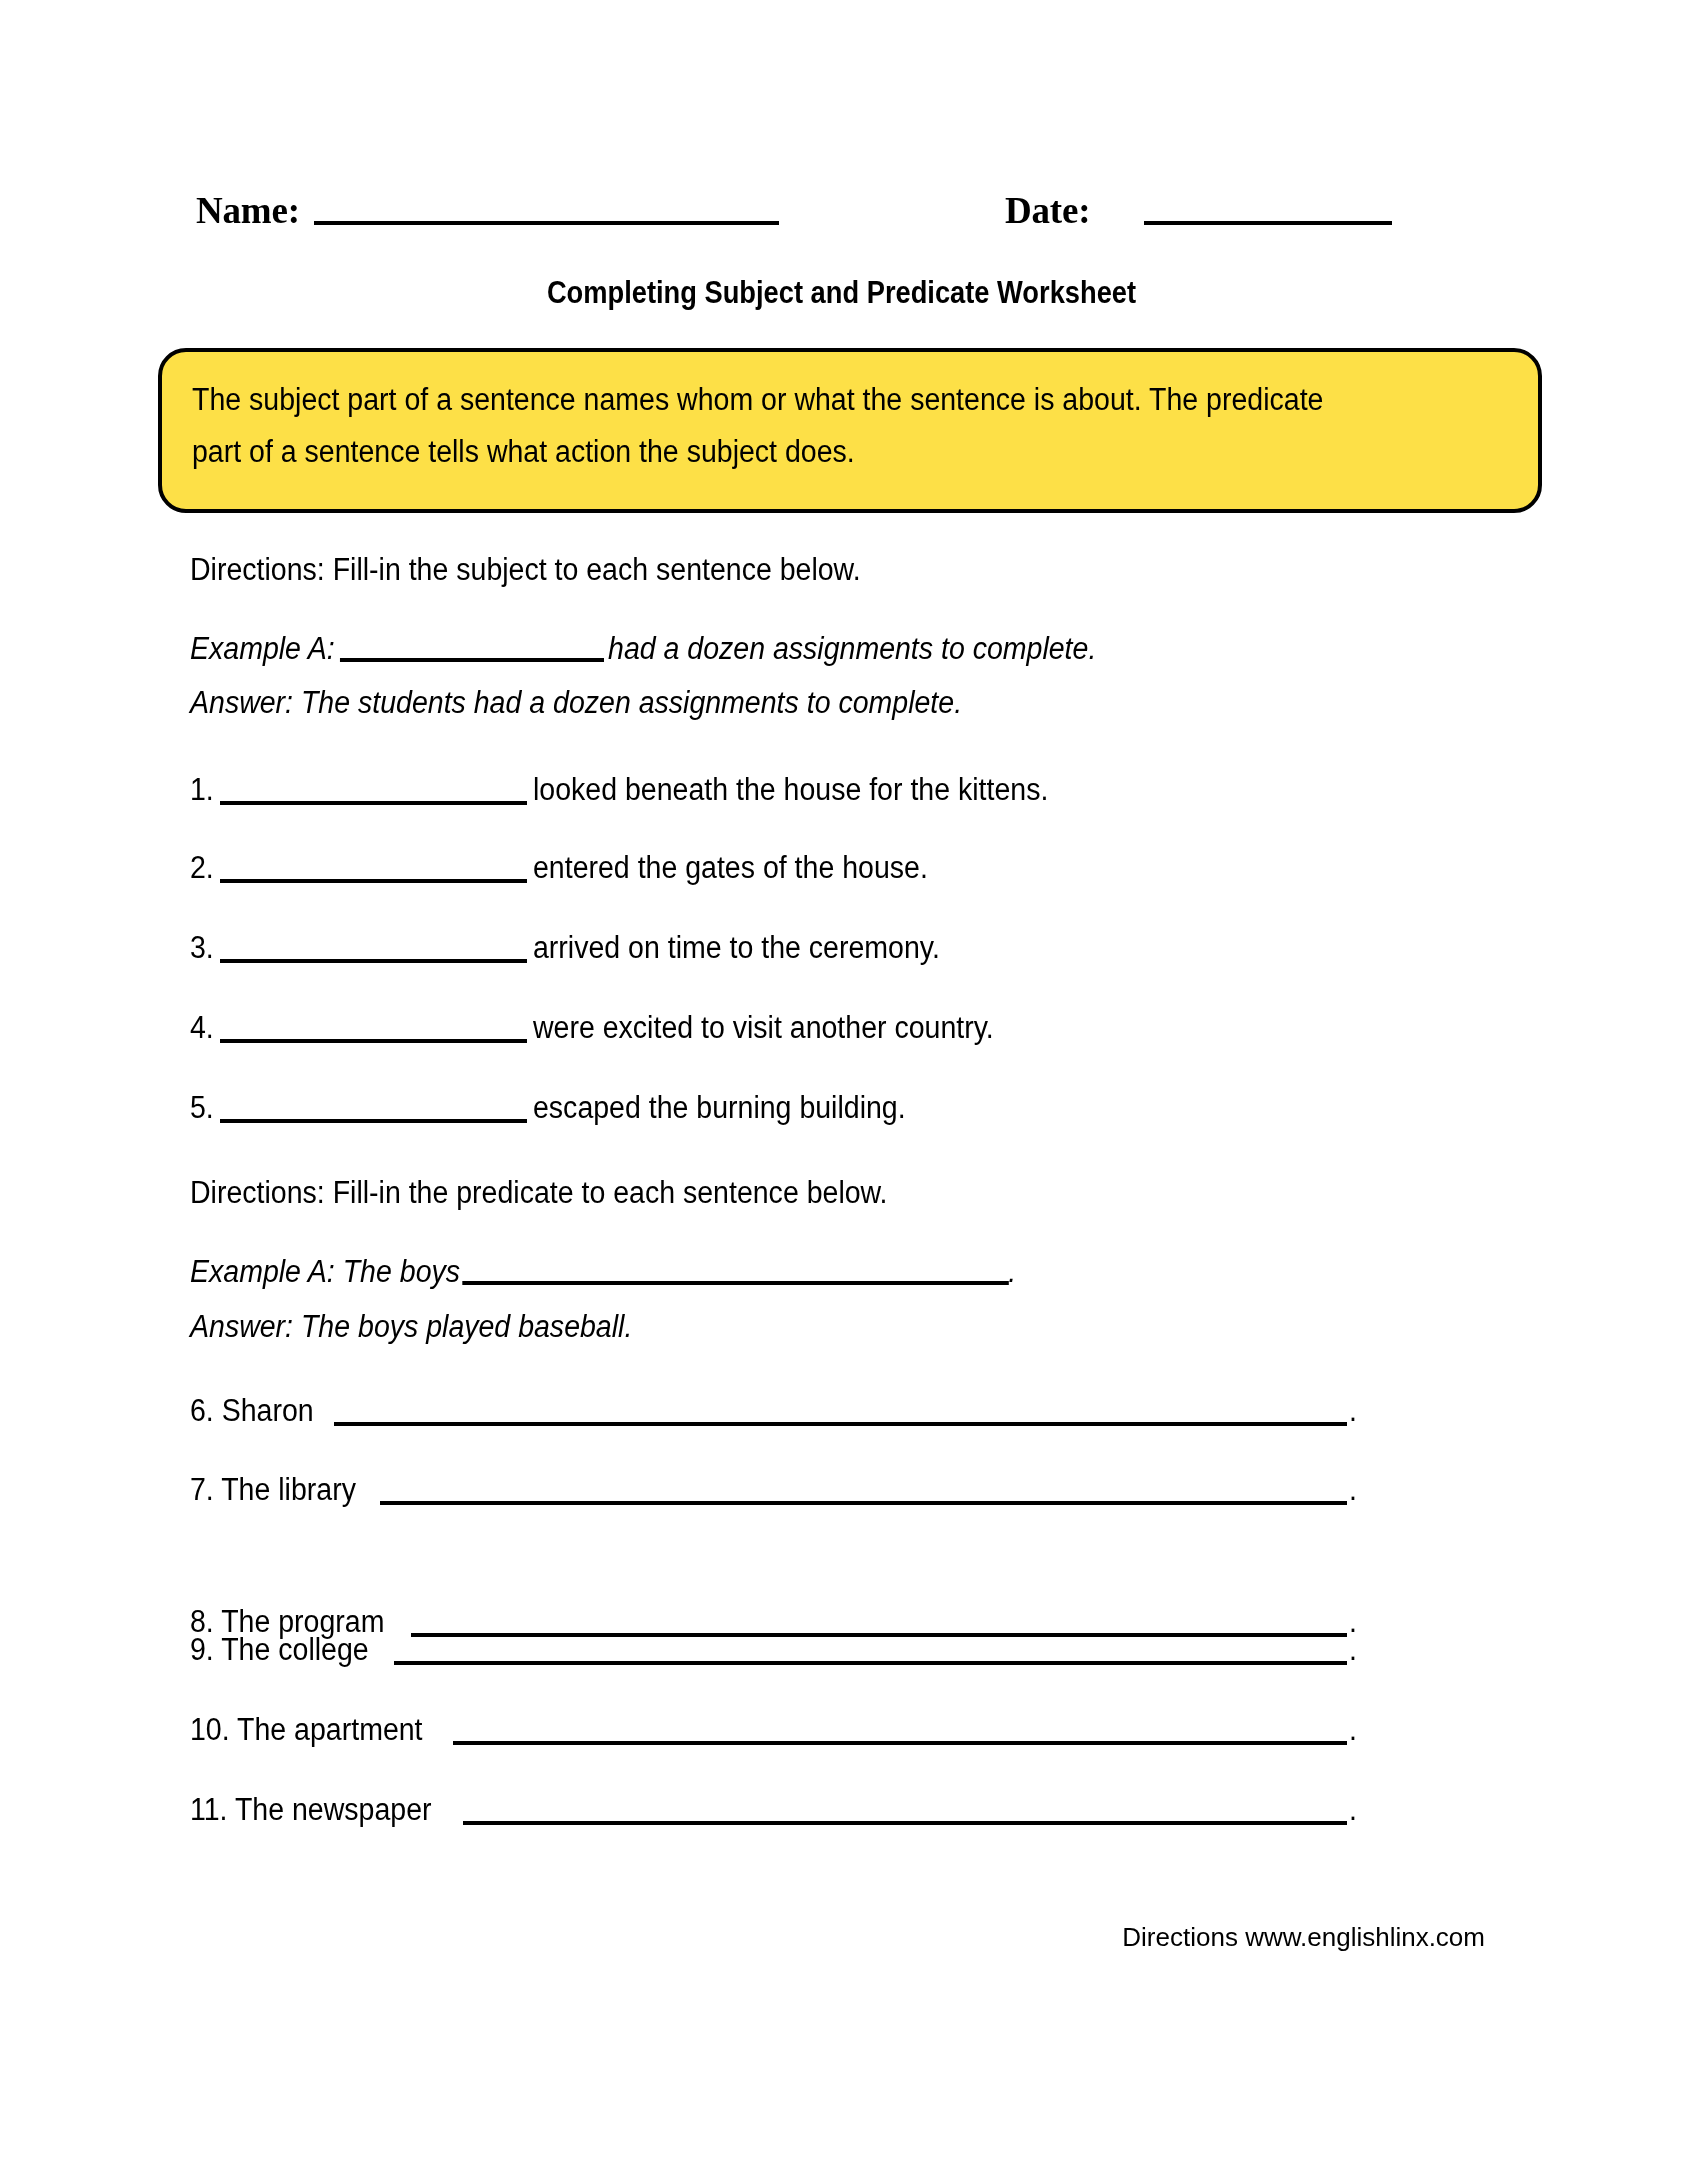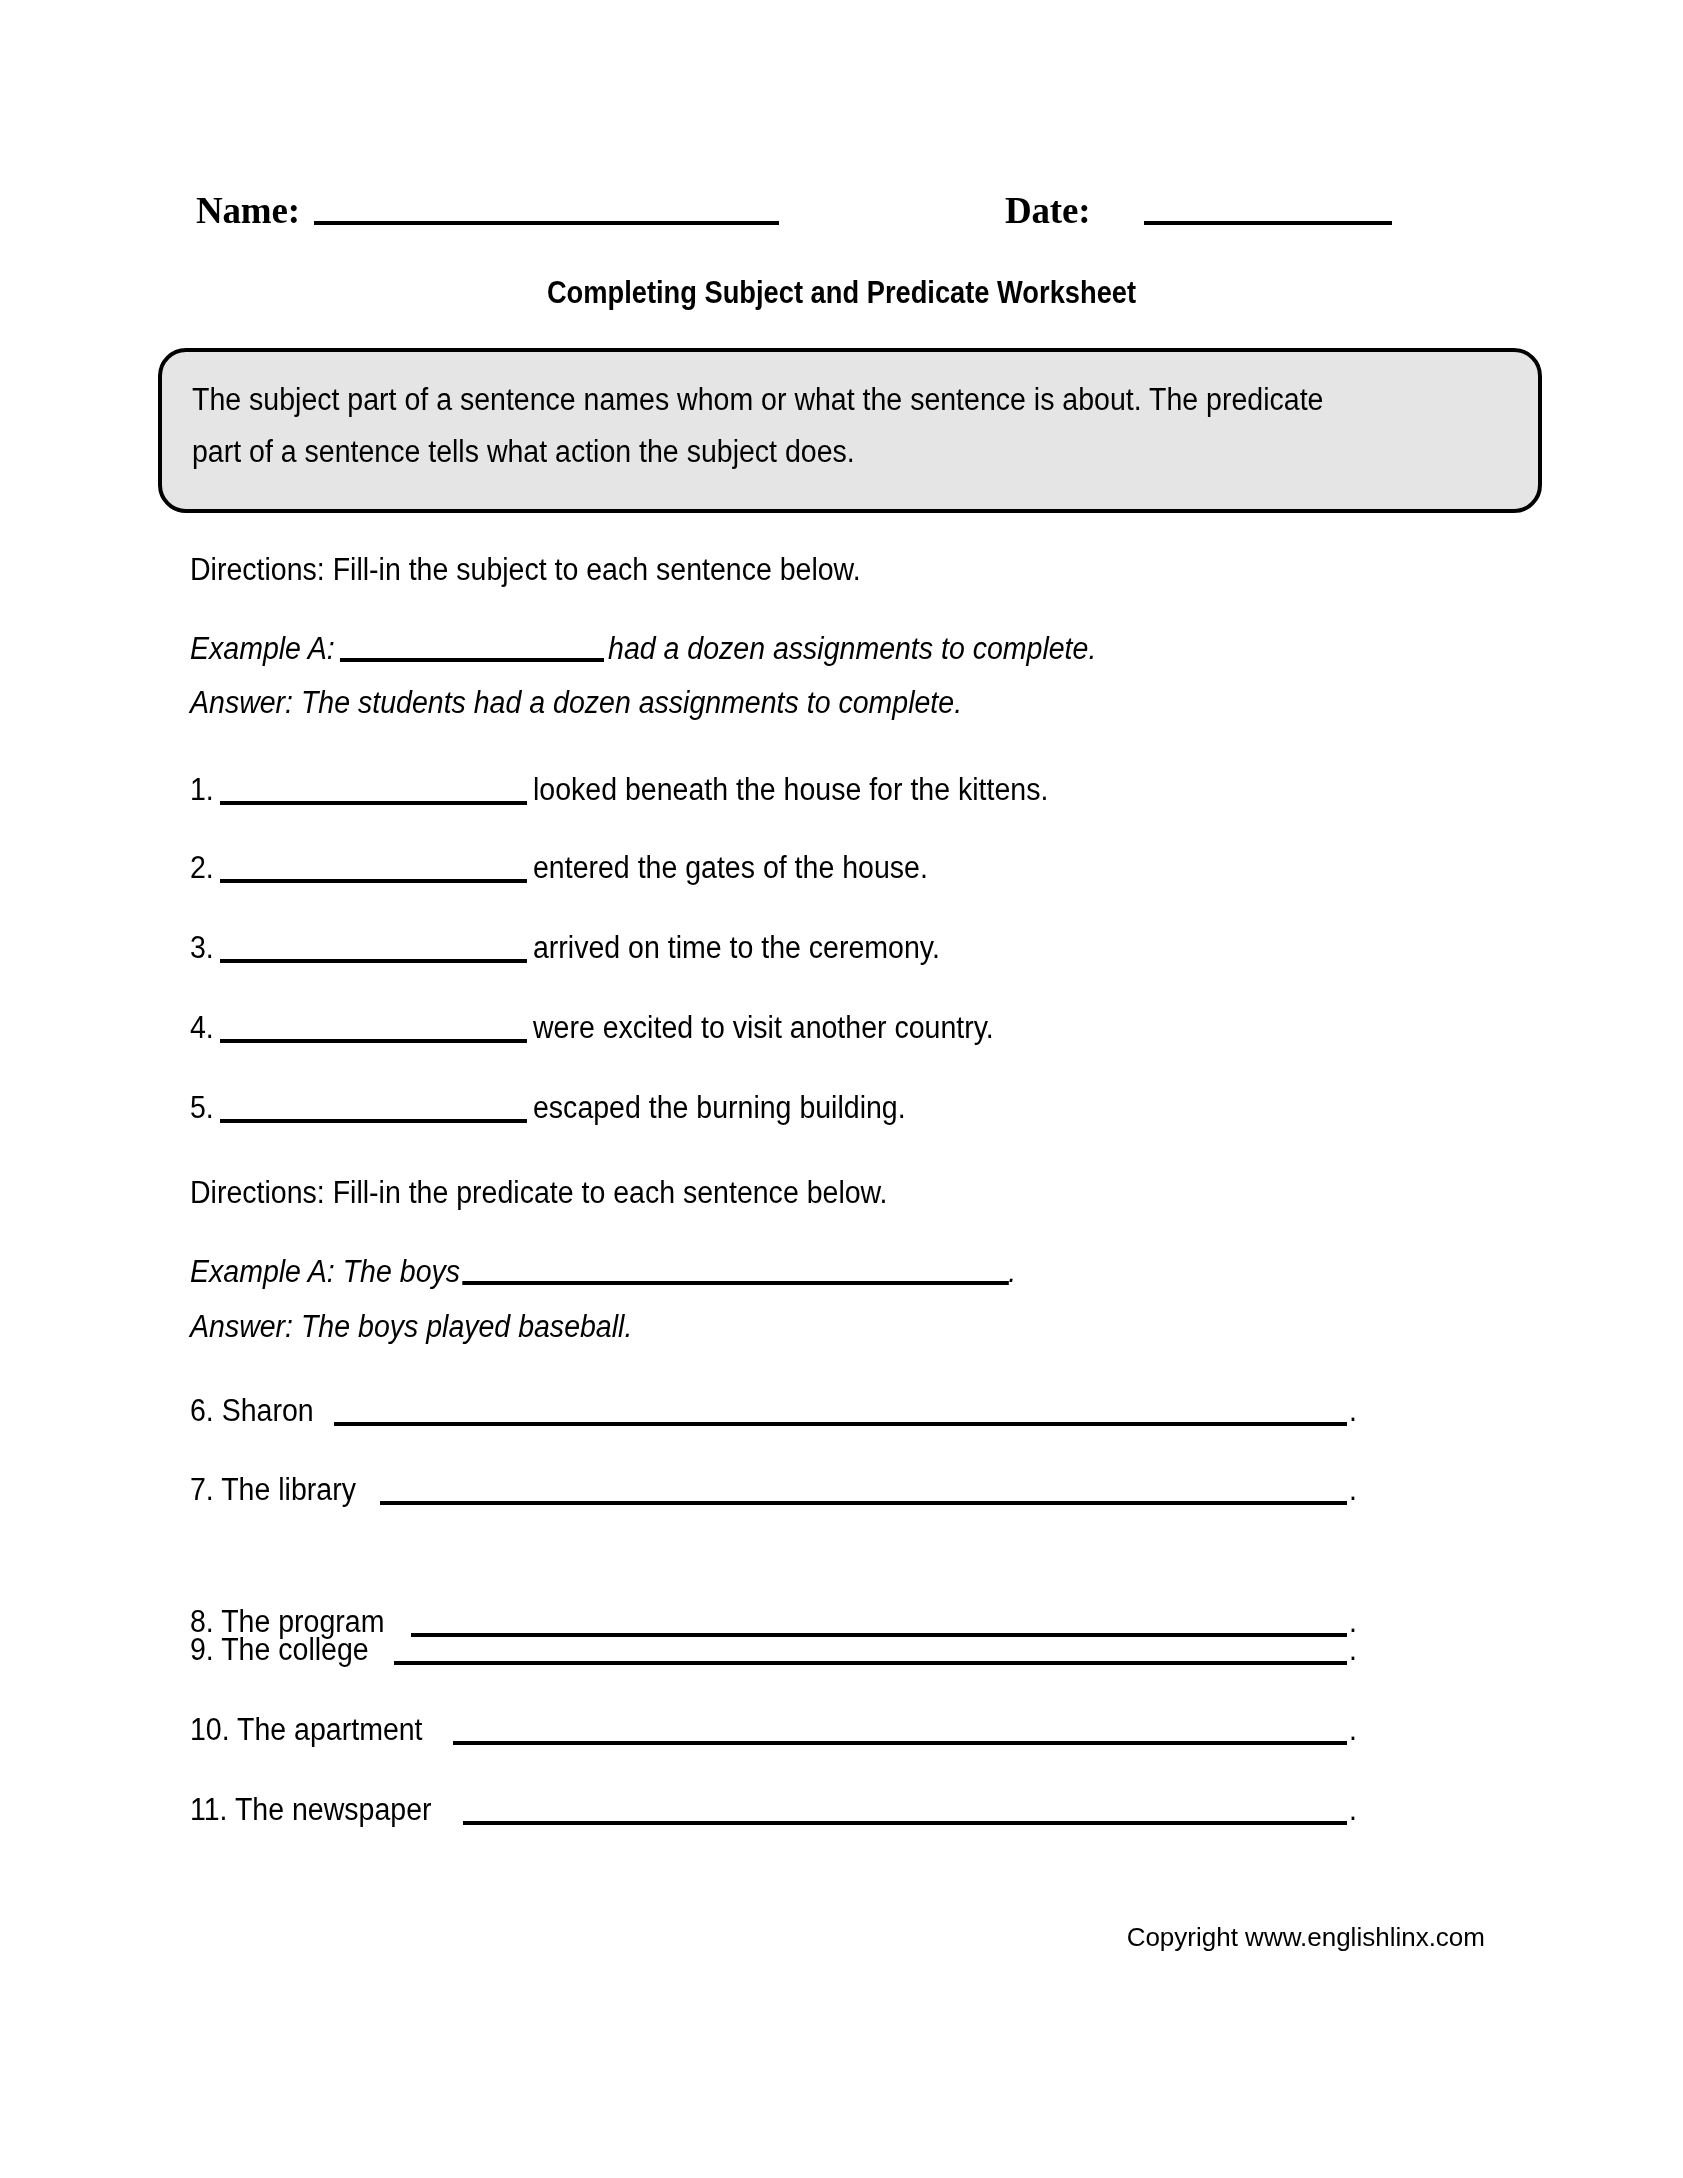--- a/index.html
+++ b/index.html
@@ -70,21 +70,21 @@
   
   .def-box {
     position: absolute;
     left: 158px;
     top: 348px;
     width: 1384px;
     height: 165px;
     box-sizing: border-box;
     border: 4px solid #000;
     border-radius: 28px;
-    background: #e5e5e5;
+    background: #fde047;
   }
   .def-text {
     position: absolute;
     left: 30px;
     top: 22px;
     width: 1277px;
     font-family: "Liberation Sans Narrow", "Liberation Sans", sans-serif;
     font-size: 31px;
     line-height: 52px;
     transform: scaleX(0.92);
@@ -294,16 +294,16 @@
     <span class="subj">10. The apartment</span>
     <span class="blank"></span>
     <span class="dot">.</span>
   </div>
   <div class="q-b q11">
     <span class="subj">11. The newspaper</span>
     <span class="blank"></span>
     <span class="dot">.</span>
   </div>
 
-  <div class="footer">Copyright www.englishlinx.com</div>
+  <div class="footer">Directions www.englishlinx.com</div>
 
 </div>
 
 
 </body></html>

